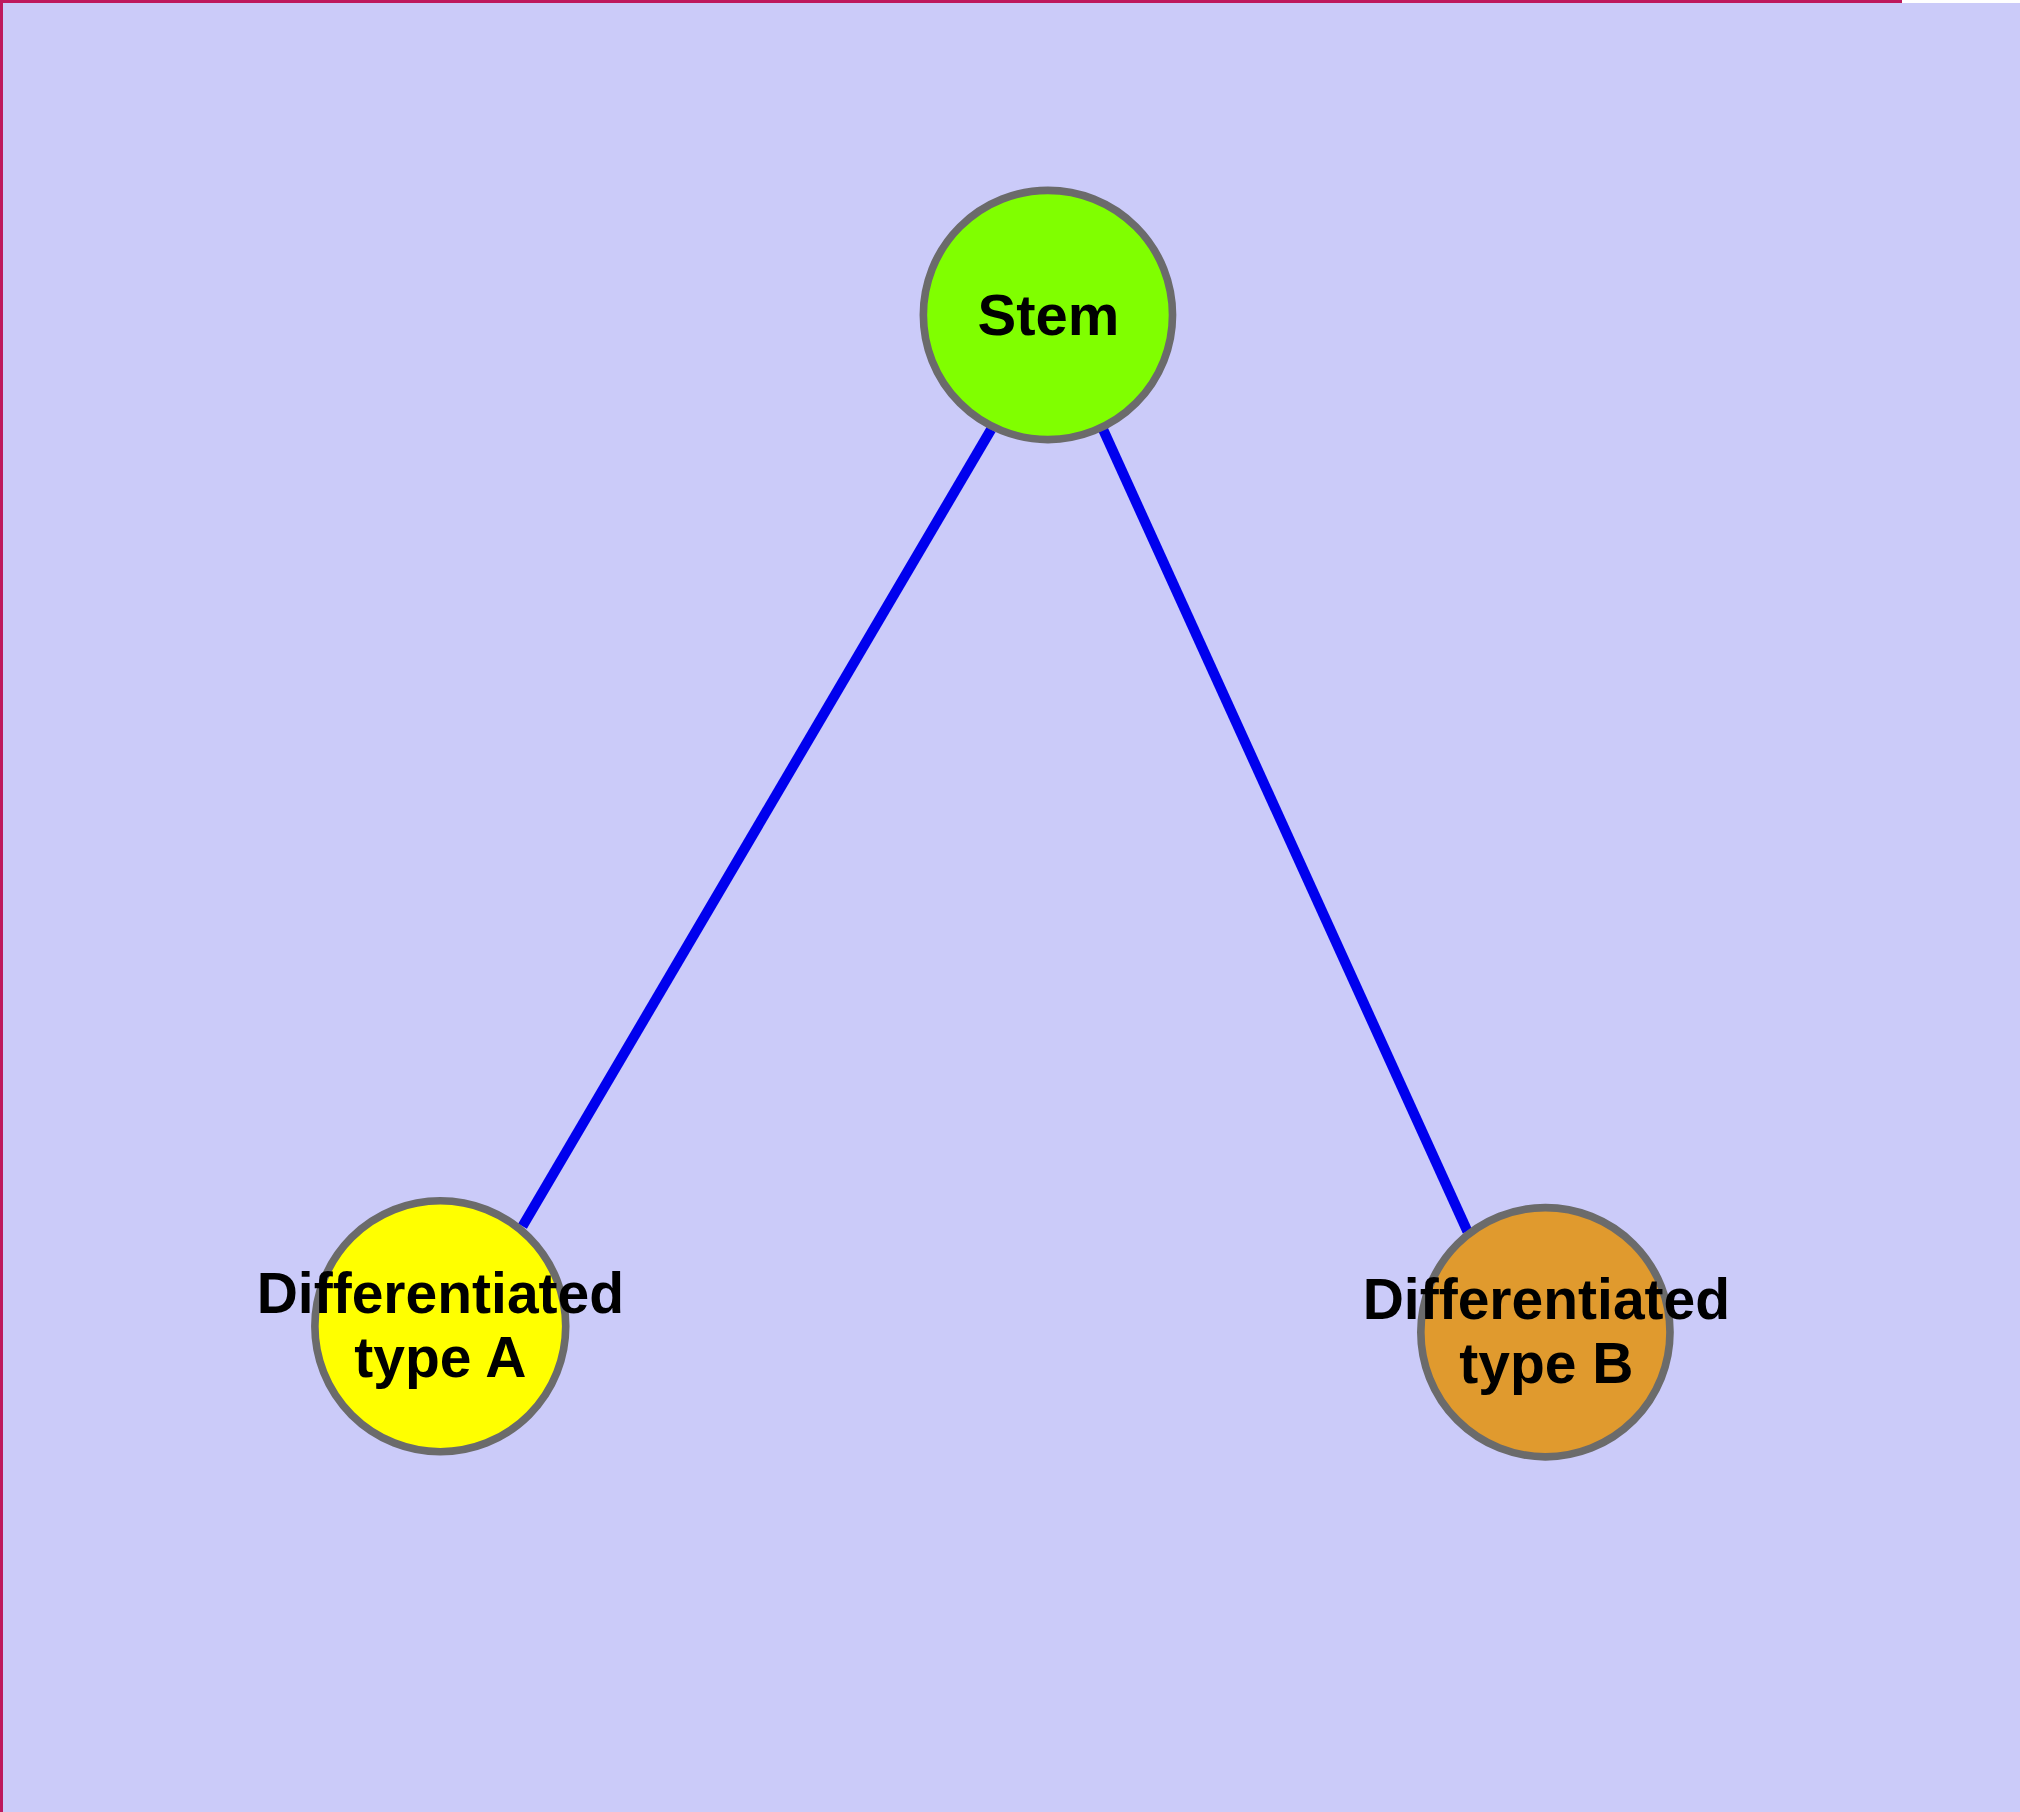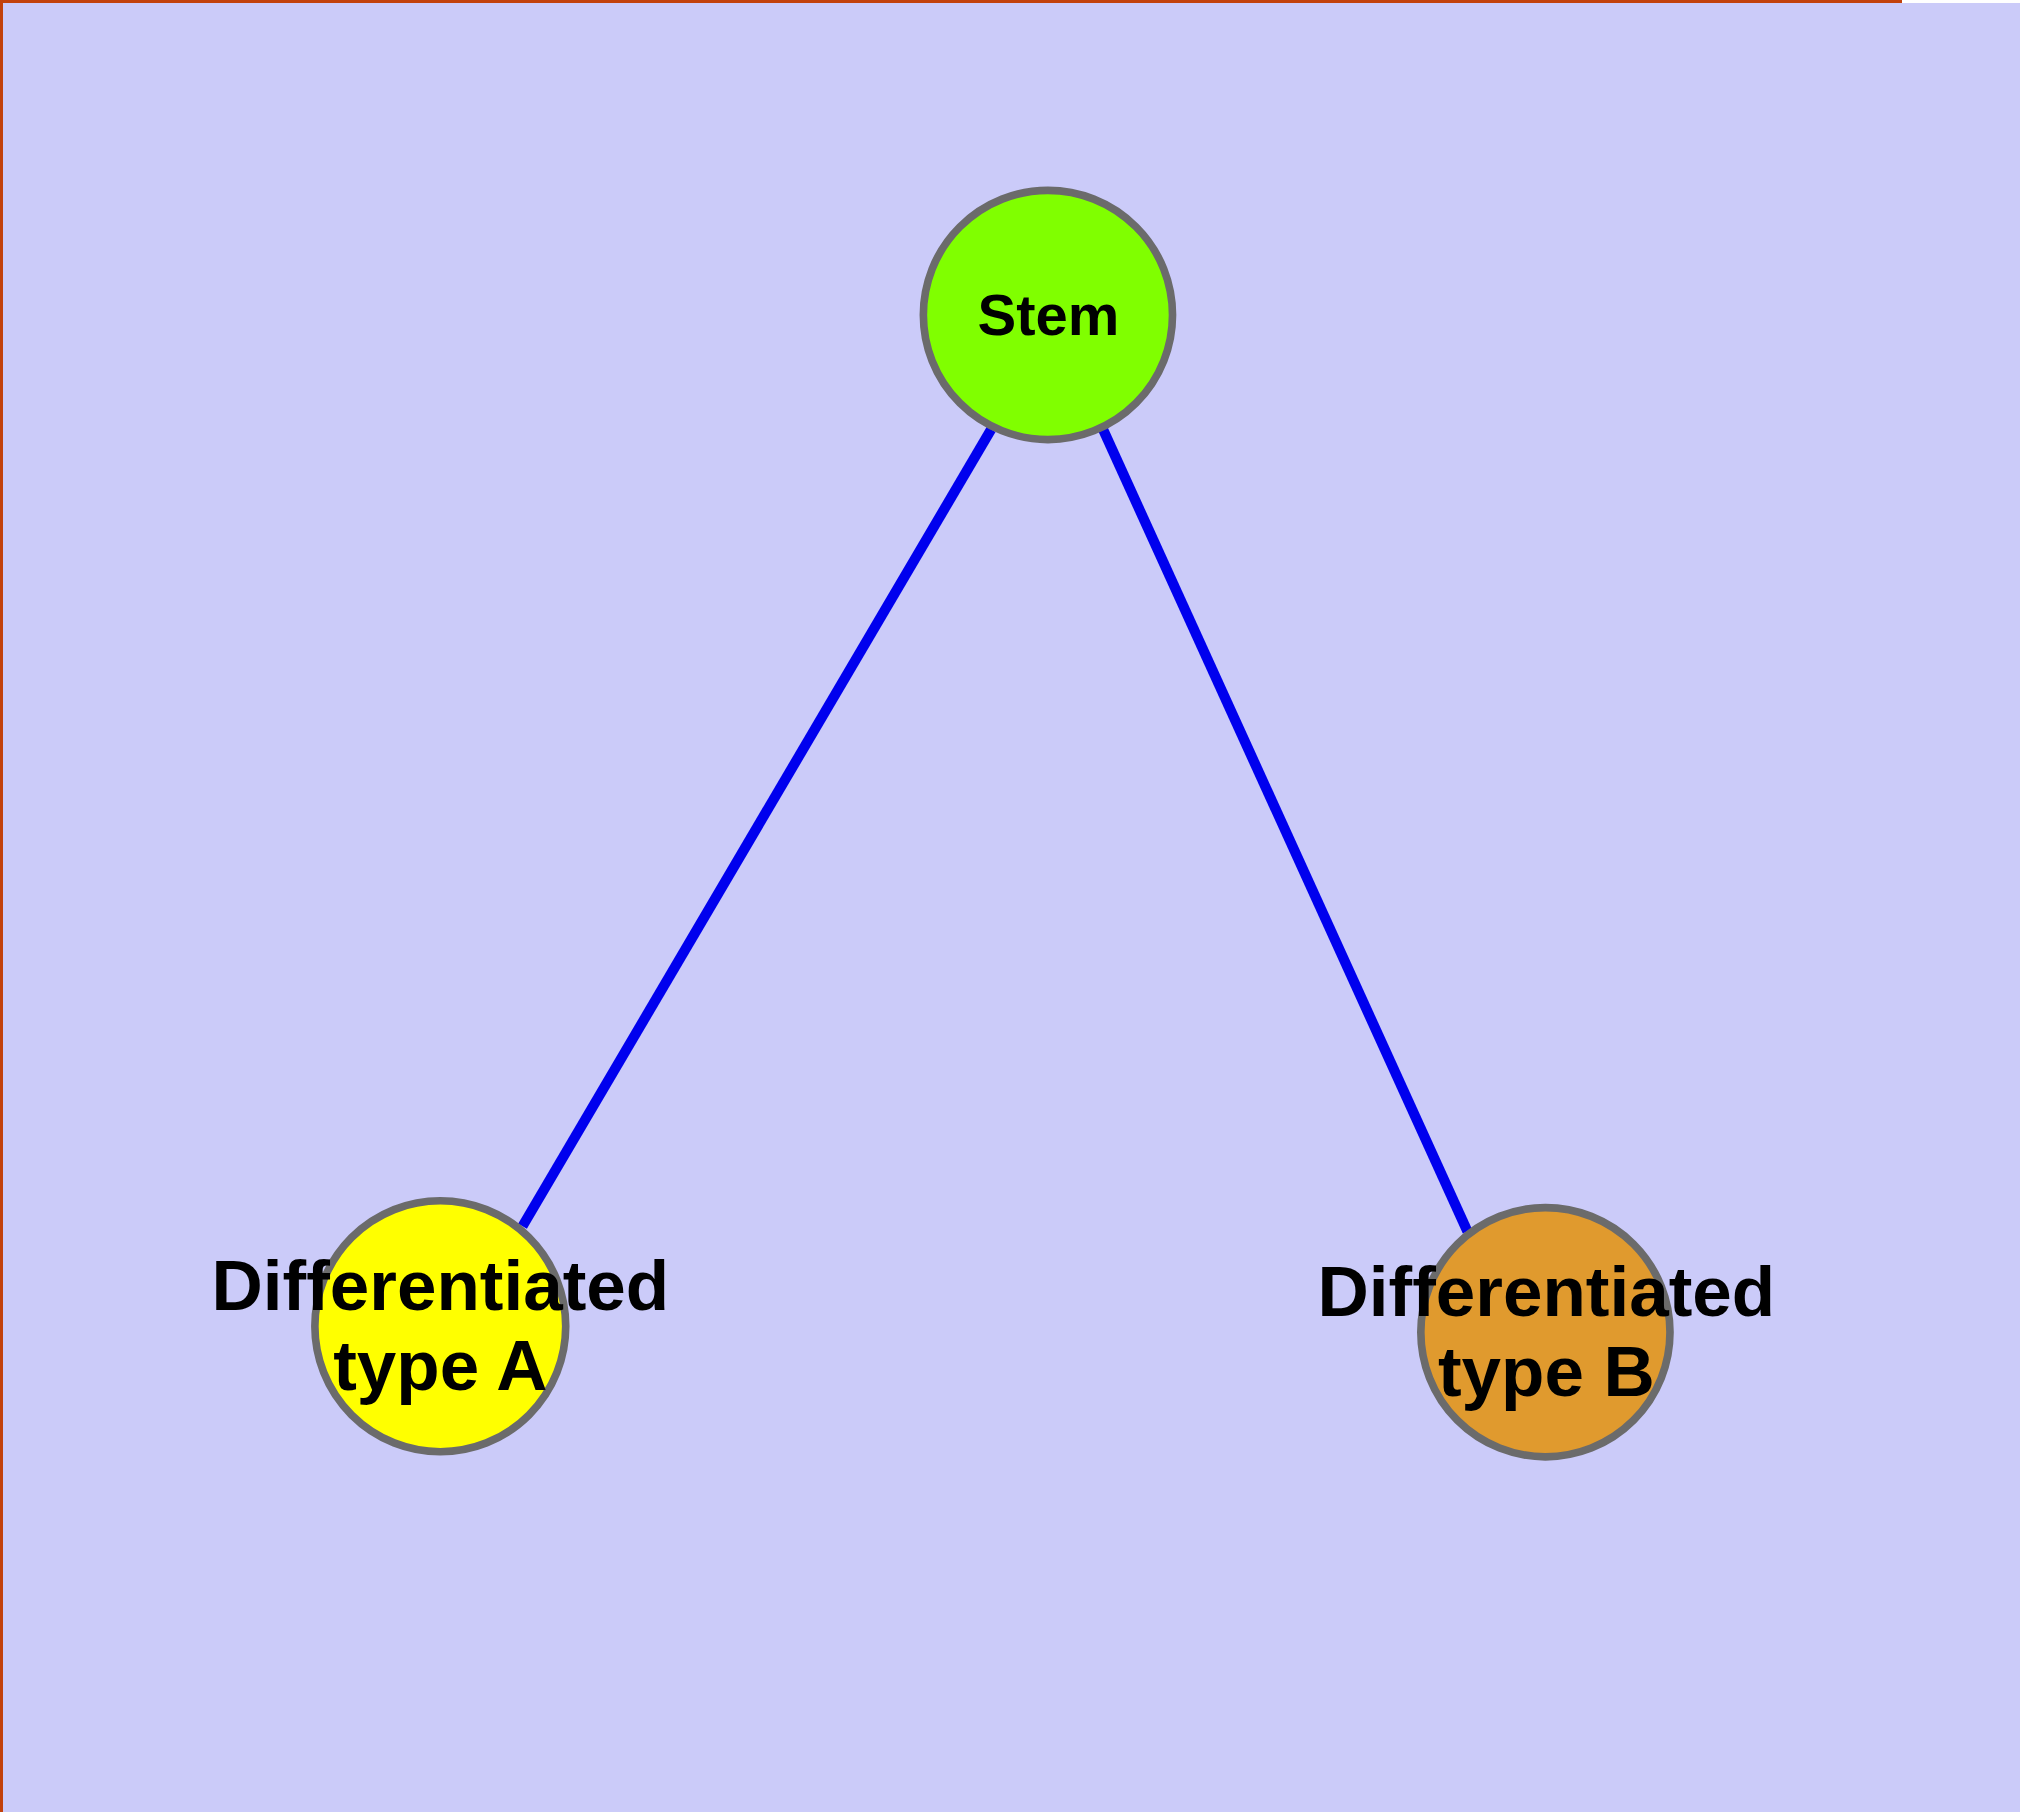--- a/index.html
+++ b/index.html
@@ -11,21 +11,21 @@
   body {
     width: 2021px;
     height: 1812px;
     overflow: hidden;
     font-family: "Liberation Sans", sans-serif;
   }
   #graph-canvas {
     position: relative;
     width: 1902px;
     height: 1812px;
-    background: #c2410c;
+    background: #be185d;
     box-sizing: border-box;
   }
   #graph-plot {
     position: absolute;
     left: 3.4px;
     top: 3.4px;
     width: 2017px;
     height: 1809px;
     background: #cbcbf9;
     overflow: hidden;
@@ -46,21 +46,21 @@
     text-align: center;
     line-height: 1.12;
     white-space: pre;
     pointer-events: none;
     transform: translate(-50%, -50%);
   }
   #label-stem {
     font-size: 58px;
   }
   #label-diff-a, #label-diff-b {
-    font-size: 71px;
+    font-size: 57px;
   }
 </style>
 </head>
 <body>
 
 <div id="graph-canvas">
   <div id="graph-plot">
 
     <svg id="graph-svg" viewBox="0 0 2380 2134" preserveAspectRatio="none" xmlns="http://www.w3.org/2000/svg">
 

